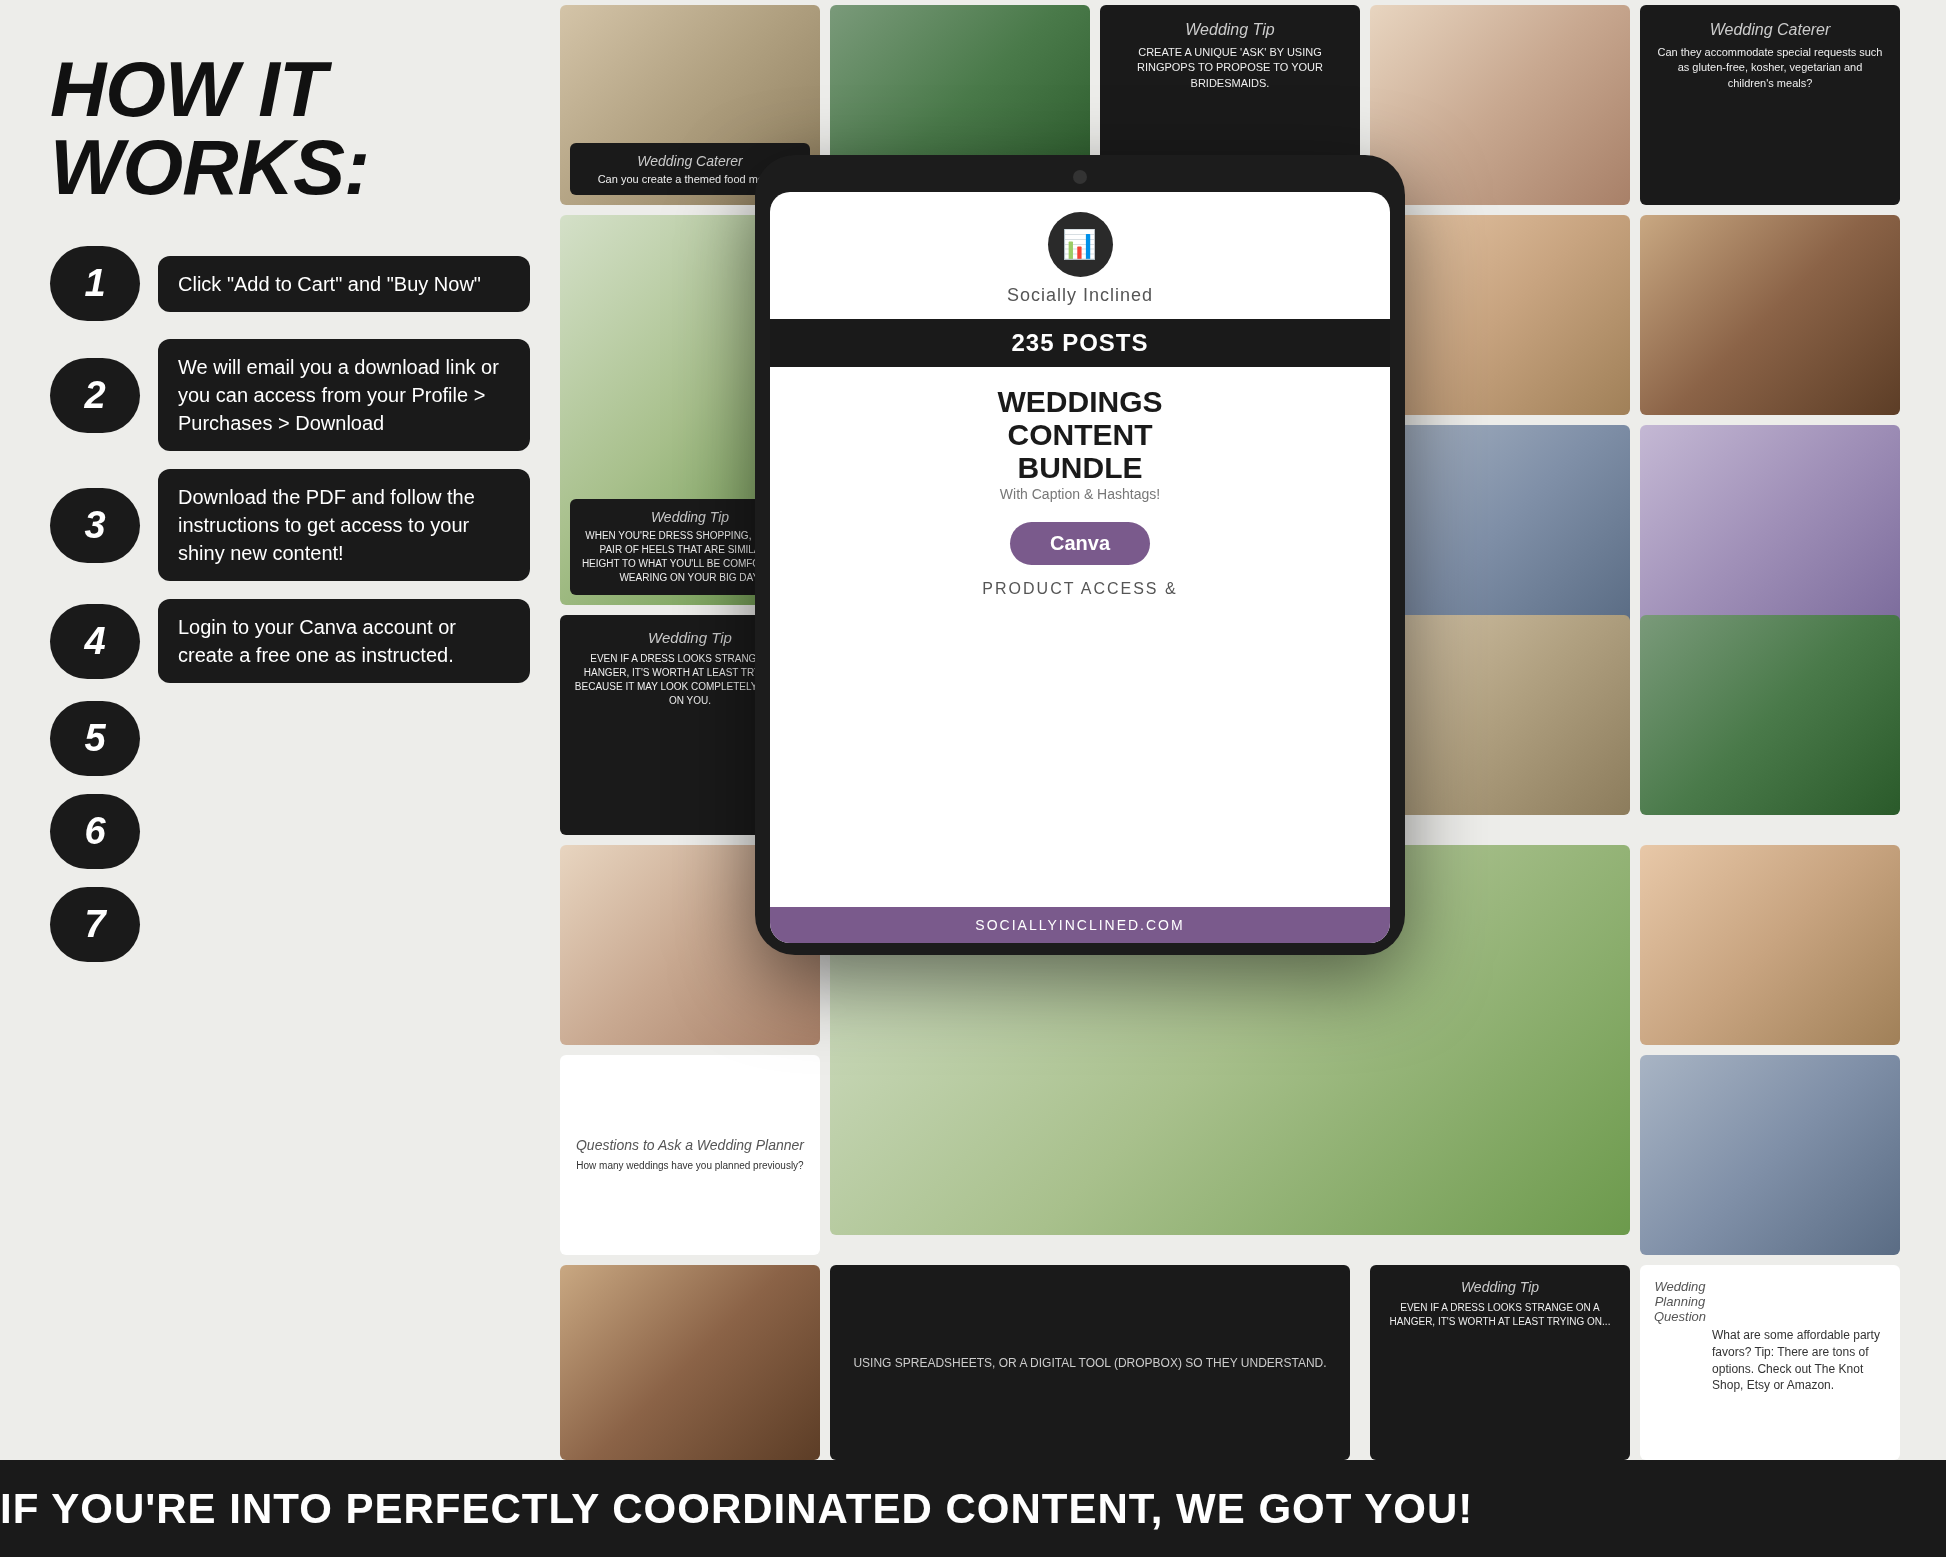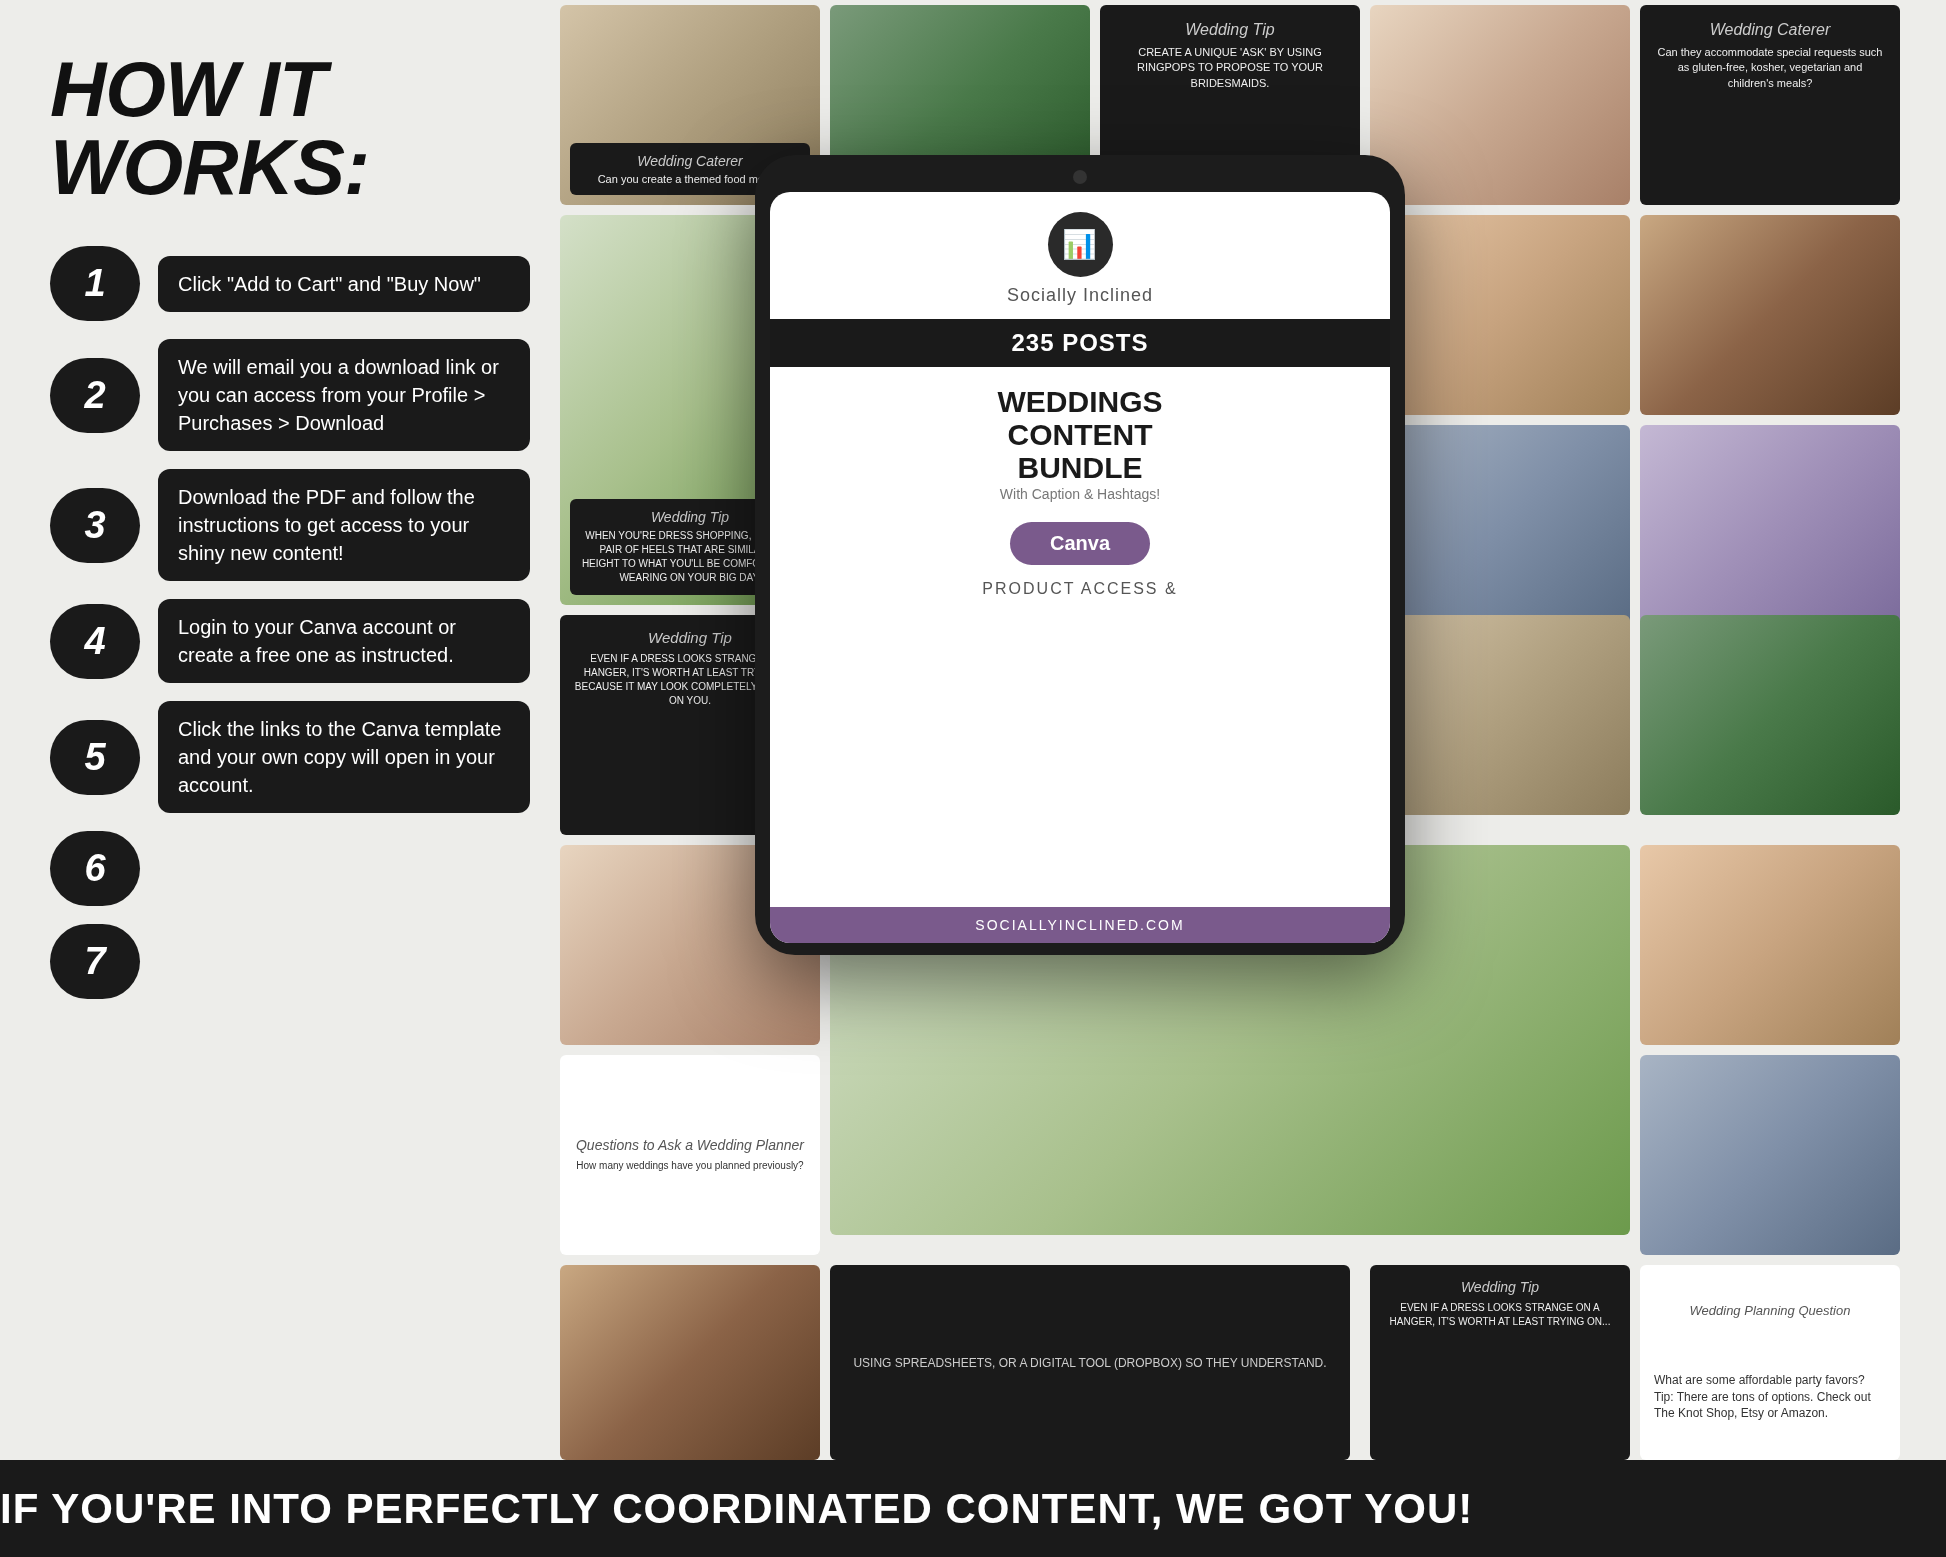--- a/index.html
+++ b/index.html
@@ -365,21 +365,21 @@
 
   <div class="ci ci-20" style="background:#1a1a1a;padding:16px;display:flex;flex-direction:column;justify-content:center;gap:6px;">
     <div style="font-size:12px;color:#ccc;text-align:center;text-transform:uppercase;">USING SPREADSHEETS, OR A DIGITAL TOOL (DROPBOX) SO THEY UNDERSTAND.</div>
   </div>
 
   <div class="ci ci-21" style="background:#1a1a1a;padding:14px;display:flex;flex-direction:column;gap:6px;">
     <div style="font-size:14px;font-style:italic;text-align:center;color:#ccc;">Wedding Tip</div>
     <div style="font-size:10px;text-align:center;color:#eee;line-height:1.4;text-transform:uppercase;">EVEN IF A DRESS LOOKS STRANGE ON A HANGER, IT'S WORTH AT LEAST TRYING ON...</div>
   </div>
 
-  <div class="ci ci-22" style="background:white;padding:14px;display:flex;flex-direction:column;justify-content:center;gap:6px;">
+  <div class="ci ci-22" style="background:white;padding:14px;display:flex;flex-direction:row;justify-content:center;gap:6px;">
     <div style="font-size:13px;font-style:italic;text-align:center;color:#555;">Wedding Planning Question</div>
     <div style="font-size:12px;text-align:left;color:#333;line-height:1.4;margin-top:48px;">What are some affordable party favors? Tip: There are tons of options. Check out The Knot Shop, Etsy or Amazon.</div>
   </div>
 
   <div class="tablet-overlay">
 
     <div class="tablet-camera"></div>
 
     <div class="tablet-screen-inner">
 
@@ -453,23 +453,20 @@
       </div>
       <div class="step-text-box">
         <span class="step-text">Login to your Canva account or create a free one as instructed.</span>
       </div>
     </div>
 
     <div class="step-item">
       <div class="step-number-bubble">
         <span class="step-number">5</span>
       </div>
-      <div class="step-text-box">
-        <span class="step-text">Click the links to the Canva template and your own copy will open in your account.</span>
-      </div>
     </div>
 
     <div class="step-item">
       <div class="step-number-bubble">
         <span class="step-number">6</span>
       </div>
     </div>
 
     <div class="step-item">
       <div class="step-number-bubble">

